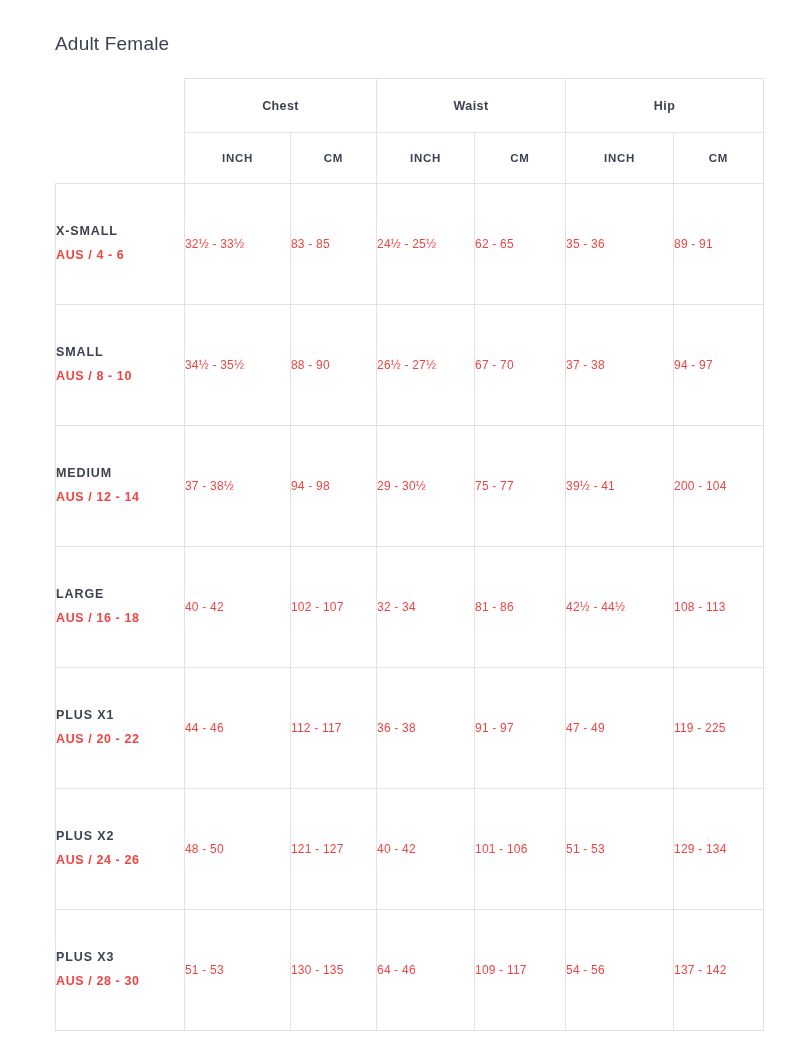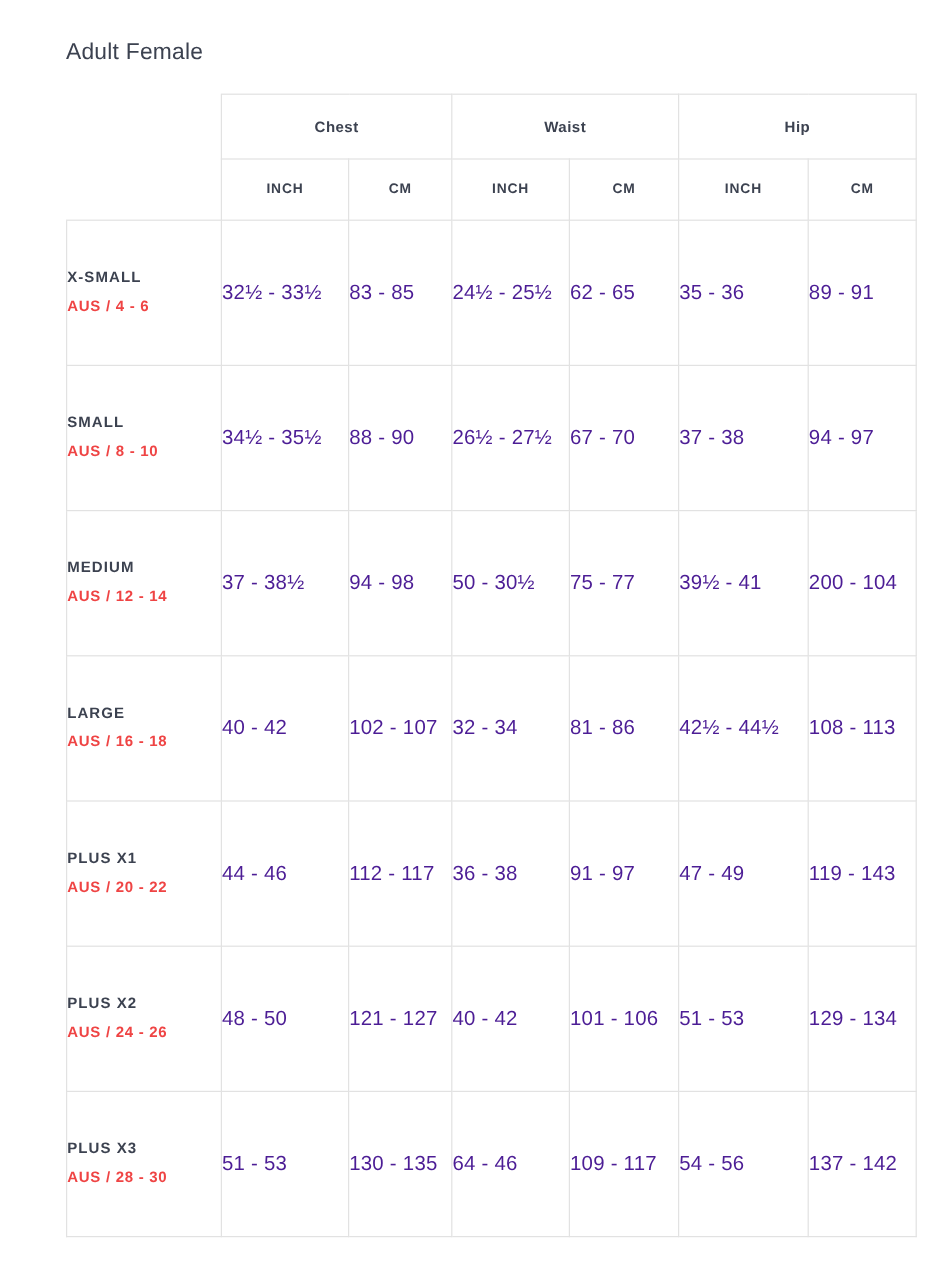--- a/index.html
+++ b/index.html
@@ -89,23 +89,23 @@
   .size-aus {
     display: block;
     font-size: 12.5px;
     font-weight: bold;
     letter-spacing: 0.6px;
     color: #ef4444;
   }
   td.val-cell {
     text-align: left;
     padding-left: 13px;
-    font-size: 17px;
+    font-size: 12px;
     font-weight: 400;
-    color: #4c1d95;
+    color: #ef4444;
     letter-spacing: 0.2px;
     margin-left: 11px;
   }
 </style>
 </head>
 <body>
 
 <div class="page">
 
   <div class="title">Adult Female</div>
@@ -164,21 +164,21 @@
         <td class="val-cell">94 - 97</td>
       </tr>
 
       <tr>
         <td class="size-cell">
           <span class="size-name">MEDIUM</span>
           <span class="size-aus">AUS / 12 - 14</span>
         </td>
         <td class="val-cell">37 - 38½</td>
         <td class="val-cell">94 - 98</td>
-        <td class="val-cell">50 - 30½</td>
+        <td class="val-cell">29 - 30½</td>
         <td class="val-cell">75 - 77</td>
         <td class="val-cell">39½ - 41</td>
         <td class="val-cell">200 - 104</td>
       </tr>
 
       <tr>
         <td class="size-cell">
           <span class="size-name">LARGE</span>
           <span class="size-aus">AUS / 16 - 18</span>
         </td>
@@ -193,21 +193,21 @@
       <tr>
         <td class="size-cell">
           <span class="size-name">PLUS X1</span>
           <span class="size-aus">AUS / 20 - 22</span>
         </td>
         <td class="val-cell">44 - 46</td>
         <td class="val-cell">112 - 117</td>
         <td class="val-cell">36 - 38</td>
         <td class="val-cell">91 - 97</td>
         <td class="val-cell">47 - 49</td>
-        <td class="val-cell">119 - 143</td>
+        <td class="val-cell">119 - 225</td>
       </tr>
 
       <tr>
         <td class="size-cell">
           <span class="size-name">PLUS X2</span>
           <span class="size-aus">AUS / 24 - 26</span>
         </td>
         <td class="val-cell">48 - 50</td>
         <td class="val-cell">121 - 127</td>
         <td class="val-cell">40 - 42</td>

